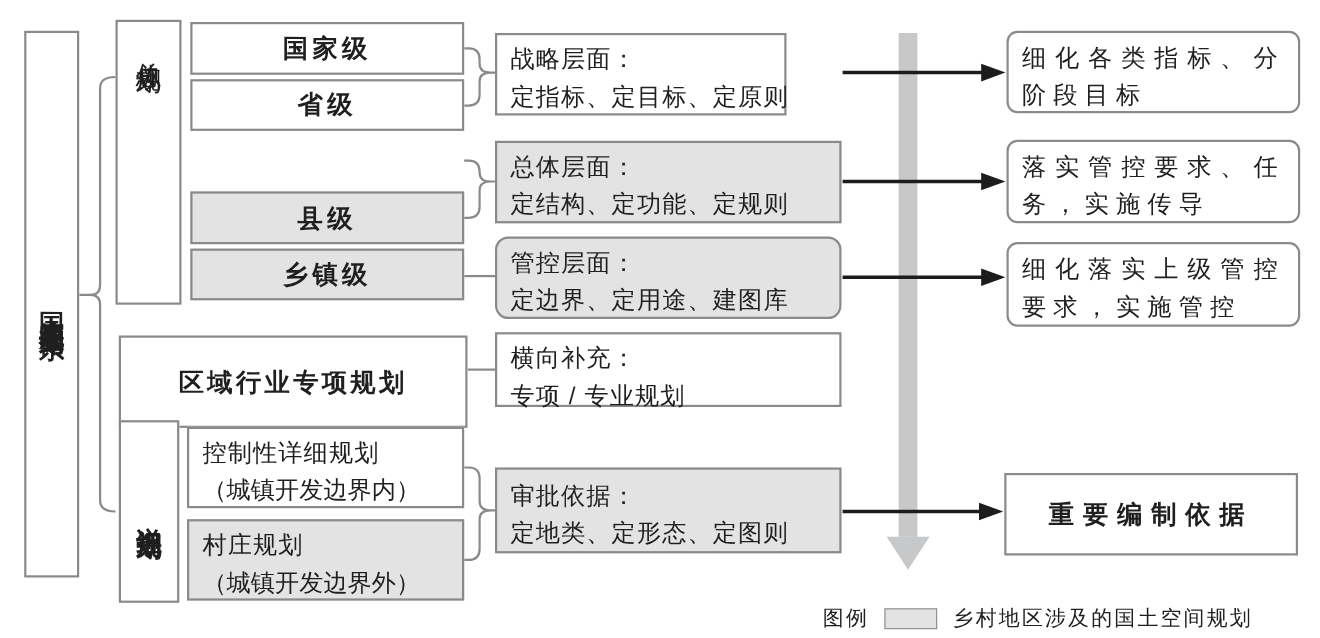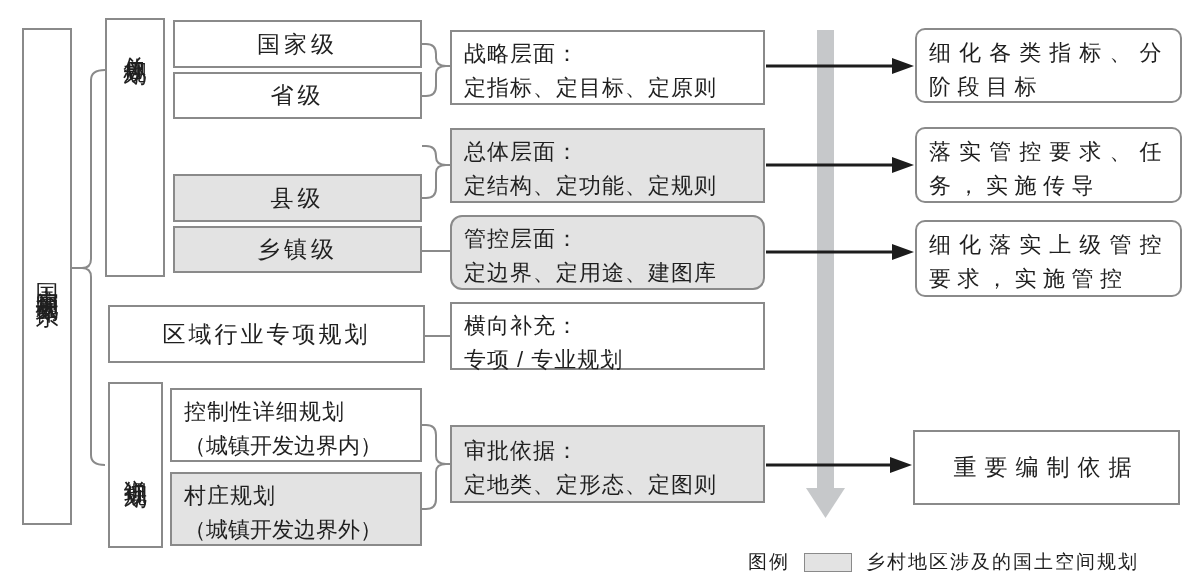--- a/index.html
+++ b/index.html
@@ -5,21 +5,21 @@
   html,body { margin:0; padding:0; background:#ffffff; }
   #stage {
     position:relative; width:1200px; height:580px; background:#ffffff;
     font-family:"Liberation Sans", sans-serif; color:#1f1f1f; overflow:hidden;
   }
   .box {
     position:absolute; box-sizing:border-box;
     border:2px solid #8a8a8a; background:#ffffff;
   }
   .gray { background:#e3e3e3; }
-  .center { display:flex; align-items:center; justify-content:center; }
+  .center { display:flex; align-items:center; justify-content:center;font-weight:bold; }
   .vlabel {
     writing-mode:vertical-rl; text-orientation:upright;
     font-size:23px; letter-spacing:3px; line-height:1;
   }
   .hlabel { font-size:23px; letter-spacing:4px; white-space:nowrap; }
   .twoline { padding:5px 12px 0 12px; font-size:22px; line-height:34px; }
   .twoline .ln { white-space:nowrap; letter-spacing:1px; }
   .outcome {
     padding:6px 12px 0 12px; font-size:22px; line-height:34px;
     letter-spacing:6.5px; text-align:justify; text-justify:inter-character;border-radius:10px;
@@ -91,38 +91,38 @@
   <div class="box center" style="left:173px; top:72px; width:249px; height:47px;">
     <span class="hlabel">省级</span>
   </div>
   <div class="box center gray" style="left:173px; top:174px; width:249px; height:48px;">
     <span class="hlabel">县级</span>
   </div>
   <div class="box center gray" style="left:173px; top:226px; width:249px; height:47px;text-align:right;">
     <span class="hlabel">乡镇级</span>
   </div>
 
-  <div class="box center" style="left:108px; top:305px; width:317px; height:58px;">
+  <div class="box center" style="left:108px; top:305px; width:317px; height:84px;">
     <span class="hlabel" style="letter-spacing:3px;">区域行业专项规划</span>
   </div>
 
   <div class="box center" style="left:108px; top:382px; width:55px; height:166px;">
     <span class="vlabel" style="letter-spacing:2px;">详细规划</span>
   </div>
 
   <div class="box twoline" style="left:170px; top:388px; width:252px; height:74px;">
     <div class="ln">控制性详细规划</div>
     <div class="ln" style="letter-spacing:0;">（城镇开发边界内）</div>
   </div>
   <div class="box twoline gray" style="left:170px; top:472px; width:252px; height:74px;">
     <div class="ln">村庄规划</div>
     <div class="ln" style="letter-spacing:0;">（城镇开发边界外）</div>
   </div>
 
-  <div class="box twoline" style="left:450px; top:30px; width:315px; height:75px;">
+  <div class="box twoline" style="left:450px; top:30px; width:265px; height:75px;">
     <div class="ln">战略层面：</div>
     <div class="ln">定指标、定目标、定原则</div>
   </div>
   <div class="box twoline gray" style="left:450px; top:128px; width:315px; height:75px;">
     <div class="ln">总体层面：</div>
     <div class="ln">定结构、定功能、定规则</div>
   </div>
   <div class="box twoline gray" style="left:450px; top:215px; width:315px; height:75px;border-radius:12px;">
     <div class="ln">管控层面：</div>
     <div class="ln">定边界、定用途、建图库</div>

